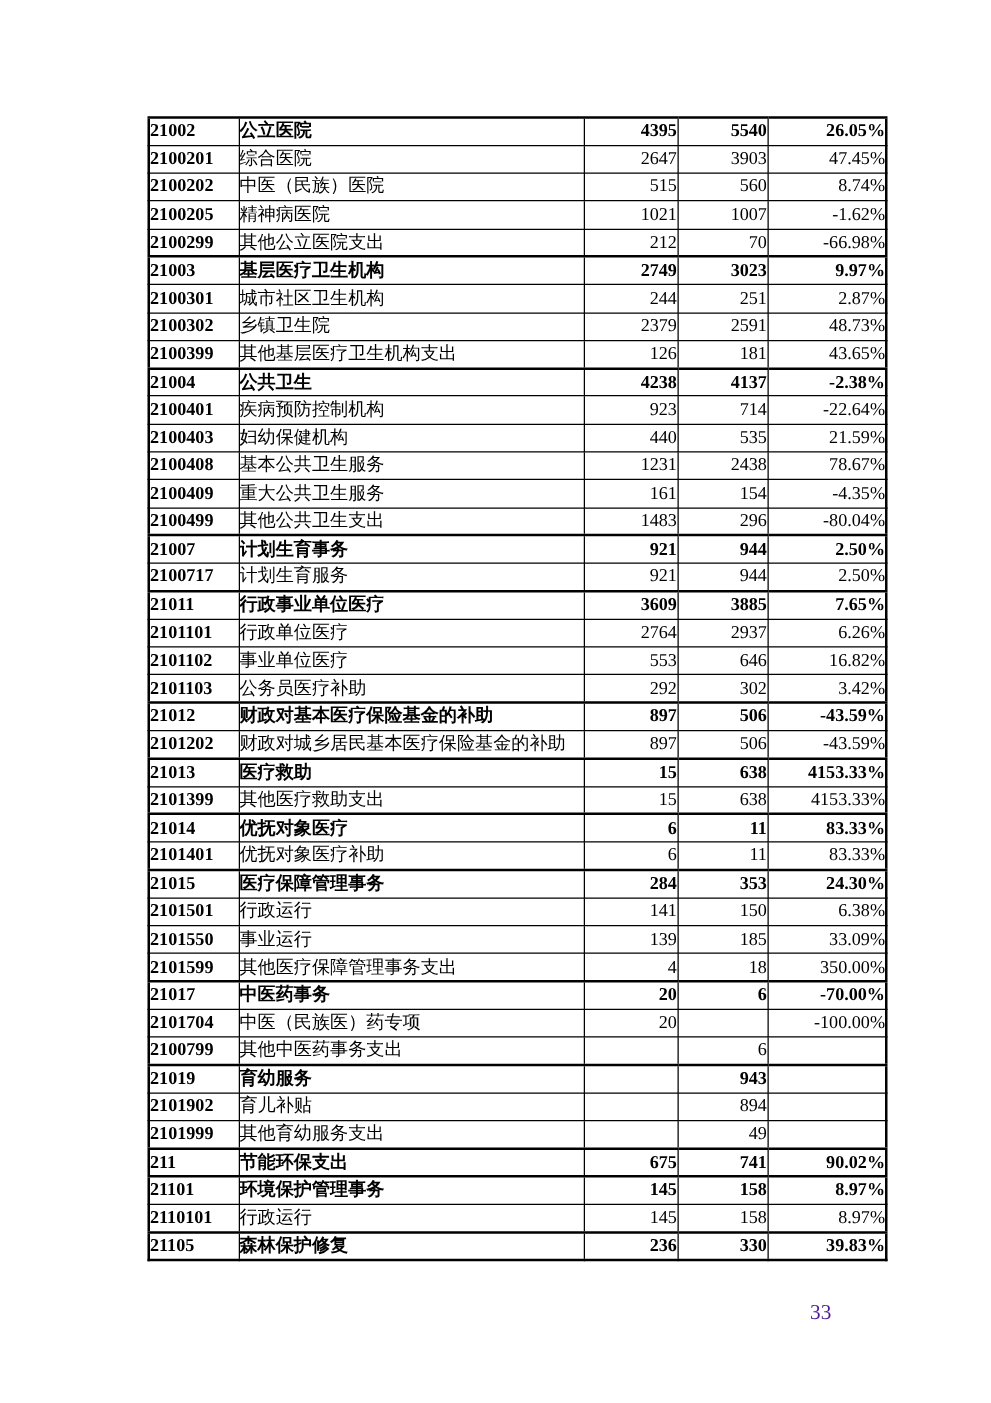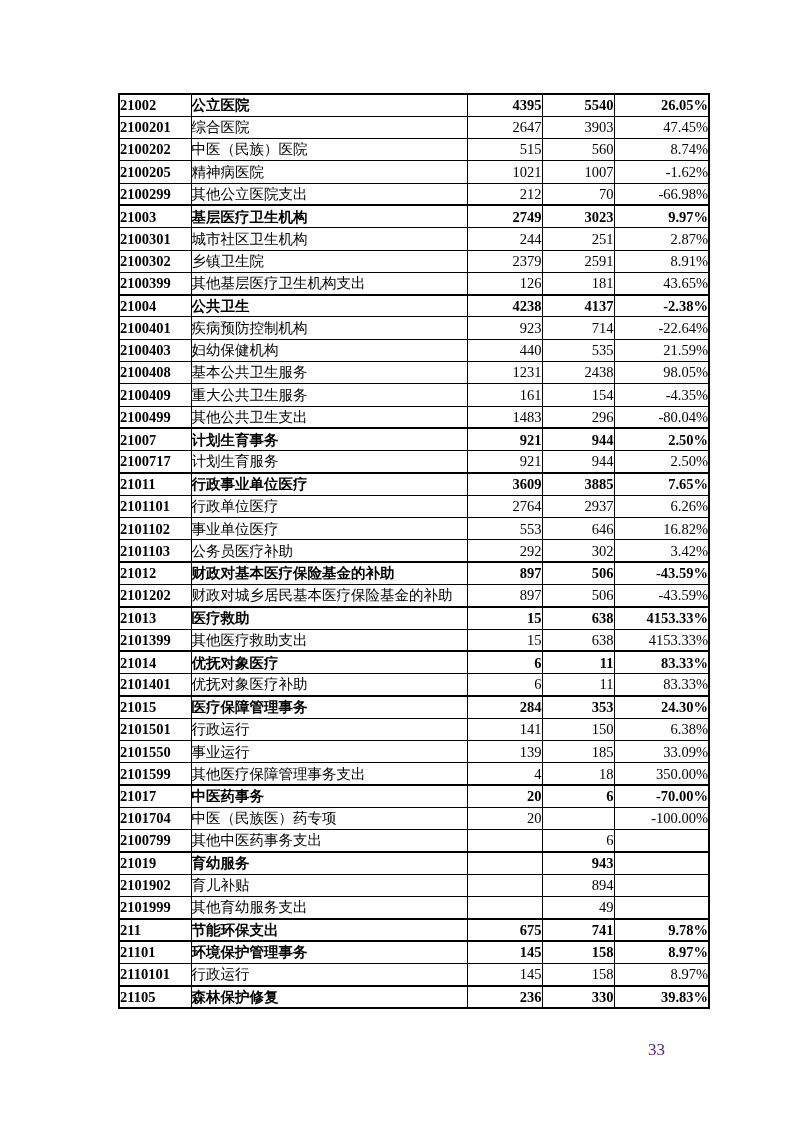--- a/index.html
+++ b/index.html
@@ -114,21 +114,21 @@
           <td class="name">城市社区卫生机构</td>
           <td class="num">244</td>
           <td class="num">251</td>
           <td class="pct">2.87%</td>
         </tr>
         <tr>
           <td class="code">2100302</td>
           <td class="name">乡镇卫生院</td>
           <td class="num">2379</td>
           <td class="num">2591</td>
-          <td class="pct">8.91%</td>
+          <td class="pct">48.73%</td>
         </tr>
         <tr>
           <td class="code">2100399</td>
           <td class="name">其他基层医疗卫生机构支出</td>
           <td class="num">126</td>
           <td class="num">181</td>
           <td class="pct">43.65%</td>
         </tr>
         <tr class="section">
           <td class="code">21004</td>
@@ -149,21 +149,21 @@
           <td class="name">妇幼保健机构</td>
           <td class="num">440</td>
           <td class="num">535</td>
           <td class="pct">21.59%</td>
         </tr>
         <tr>
           <td class="code">2100408</td>
           <td class="name">基本公共卫生服务</td>
           <td class="num">1231</td>
           <td class="num">2438</td>
-          <td class="pct">98.05%</td>
+          <td class="pct">78.67%</td>
         </tr>
         <tr>
           <td class="code">2100409</td>
           <td class="name">重大公共卫生服务</td>
           <td class="num">161</td>
           <td class="num">154</td>
           <td class="pct">-4.35%</td>
         </tr>
         <tr>
           <td class="code">2100499</td>
@@ -324,21 +324,21 @@
           <td class="name">其他育幼服务支出</td>
           <td class="num"></td>
           <td class="num">49</td>
           <td class="pct"></td>
         </tr>
         <tr class="section">
           <td class="code">211</td>
           <td class="name">节能环保支出</td>
           <td class="num">675</td>
           <td class="num">741</td>
-          <td class="pct">9.78%</td>
+          <td class="pct">90.02%</td>
         </tr>
         <tr class="section">
           <td class="code">21101</td>
           <td class="name">环境保护管理事务</td>
           <td class="num">145</td>
           <td class="num">158</td>
           <td class="pct">8.97%</td>
         </tr>
         <tr>
           <td class="code">2110101</td>

